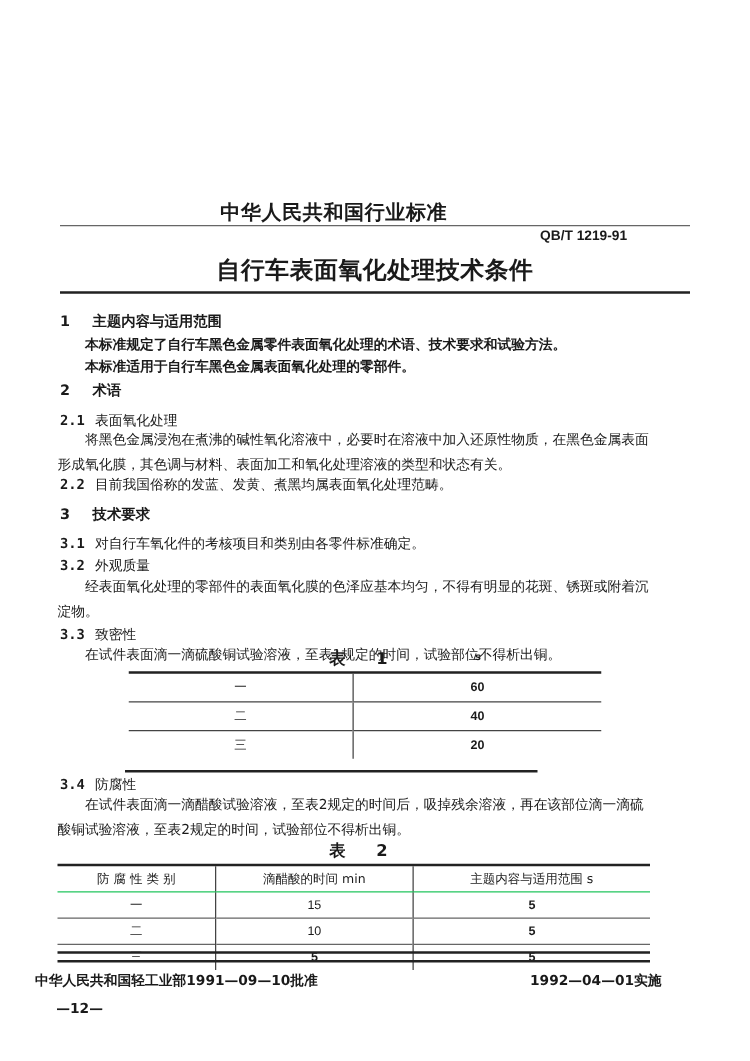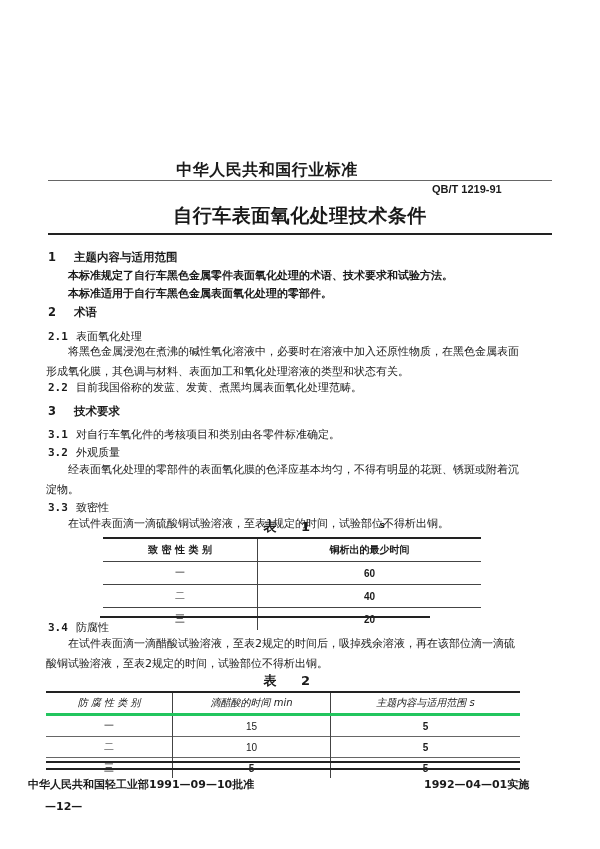--- a/index.html
+++ b/index.html
@@ -19,21 +19,21 @@
   .p { font-size: 11px; line-height: 20px; width: 470px; }
   .p.indent { text-indent: 22px; }
   .tcap { font-size: 13px; font-weight: bold; letter-spacing: 10px; text-align: right; }
   table { border-collapse: collapse; position: absolute; font-size: 10px; }
   td, th { text-align: center; font-weight: normal; padding: 0; }
   .t1 th, .t1 td { height: 22px; }
   .t1 tr + tr td { border-top: 1px solid #444; }
   .t1 th { border-bottom: 1px solid #444; font-weight: bold; }
   .t1 .sep { border-right: 1px solid #444; }
   .t2 th, .t2 td { height: 20px; }
-  .t2 th { border-bottom: 3px solid #22c55e; font-style: italic; }
+  .t2 th { border-bottom: 1px solid #22c55e; }
   .t2 tr + tr td { border-top: 1px solid #666; }
   .t2 .sep { border-right: 1px solid #444; }
   .footer-left { left: 28px; top: 777px; font-size: 11px; font-weight: bold; }
   .footer-right { left: 424px; top: 777px; font-size: 11px; font-weight: bold; }
   .page-num { left: 45px; top: 800px; font-size: 11px; font-weight: bold; }
   .mono { font-family: "Liberation Sans", sans-serif; margin-top: 34px; }
 </style>
 </head>
 <body>
 
@@ -73,24 +73,20 @@
 <div class="abs h2" style="left:48px; top:500px;">
   <span class="num">3.3</span><span>致密性</span>
 </div>
 <div class="abs p indent" style="left:46px; top:514px; width:500px;">在试件表面滴一滴硫酸铜试验溶液，至表1规定的时间，试验部位不得析出铜。</div>
 
 <div class="abs tcap" style="left:230px; top:518px; width:90px;">表 1</div>
 <div class="abs" style="left:380px; top:521px; font-size:8px; font-weight:bold;">s</div>
 <div class="rule" style="left:103px; top:537px; width:378px; height:2px;"></div>
 <table class="t1" style="left:103px; top:539px; width:378px;">
   <tbody>
-      <tr>
-    <th class="sep" style="width:154px;">致 密 性 类 别</th>
-    <th>铜析出的最少时间</th>
-  </tr>
   <tr>
     <td class="sep">一</td>
     <td class="mono" style="font-weight:bold;">60</td>
   </tr>
   <tr>
     <td class="sep">二</td>
     <td class="mono" style="font-weight:bold;">40</td>
   </tr>
   <tr>
     <td class="sep">三</td>

